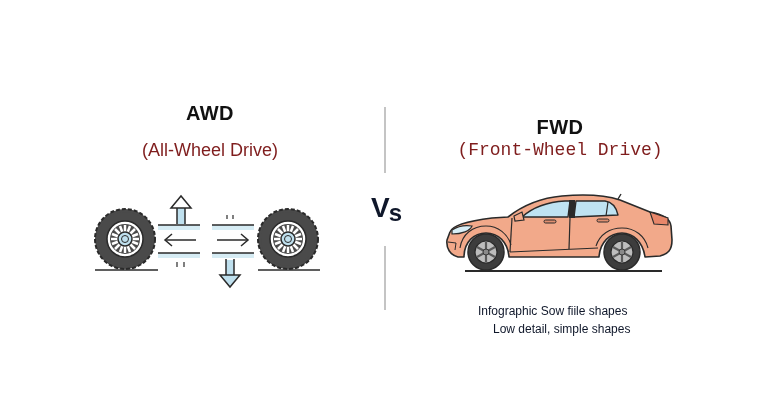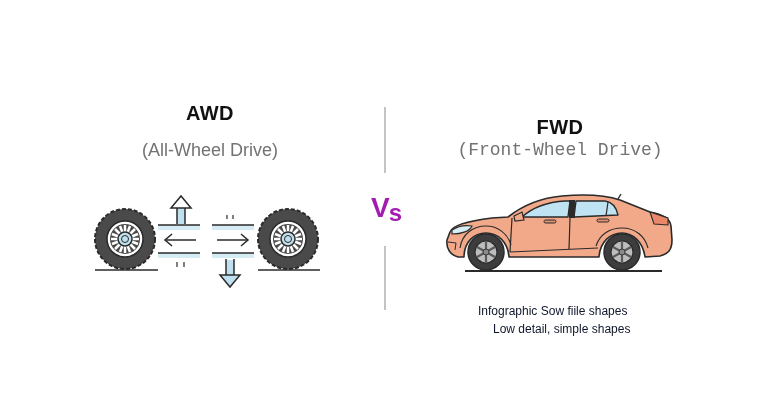--- a/index.html
+++ b/index.html
@@ -11,21 +11,21 @@
       font-weight: 700;
       font-size: 20px;
       letter-spacing: 0.5px;
       text-align: center;
       color: #111111;
     }
     .subtitle {
       position: absolute;
       font-size: 18px;
       text-align: center;
-      color: #737373;
+      color: #7f1d1d;
     }
     #awd-title { left: 90px; width: 240px; top: 102px; }
     #awd-sub   { left: 90px; width: 240px; top: 140px; }
     #fwd-title { left: 450px; width: 220px; top: 116px; }
     #fwd-sub   { left: 450px; width: 220px; top: 140px; font-family: Liberation Mono, monospace; }
 
     .divider {
       position: absolute;
       left: 384px;
       width: 2px;
@@ -34,21 +34,21 @@
     #divider-top { top: 107px; height: 66px; }
     #divider-bottom { top: 246px; height: 64px; }
 
     #vs-label {
       position: absolute;
       left: 366px; top: 192px;
       width: 40px;
       font-weight: 700;
       font-size: 28px;
       text-align: center;
-      color: #a21caf;
+      color: #0f172a;
       letter-spacing: -1px;
     }
     #vs-label .s { font-size: 24px; position: relative; top: 4px; }
 
     #awd-illustration { position: absolute; left: 90px; top: 190px; width: 240px; height: 105px; }
     #fwd-illustration { position: absolute; left: 440px; top: 190px; width: 240px; height: 90px; }
 
     .caption {
       position: absolute;
       font-size: 12px;

